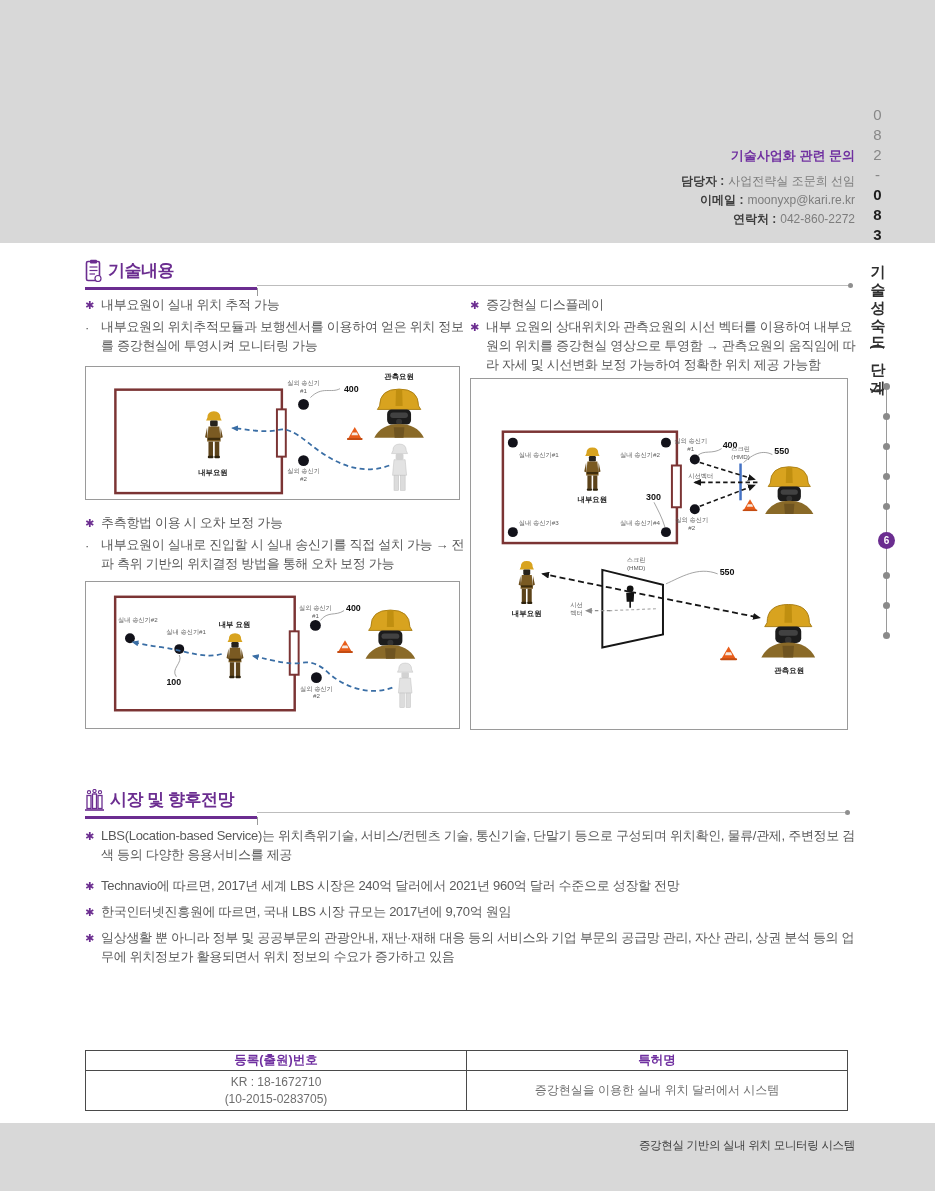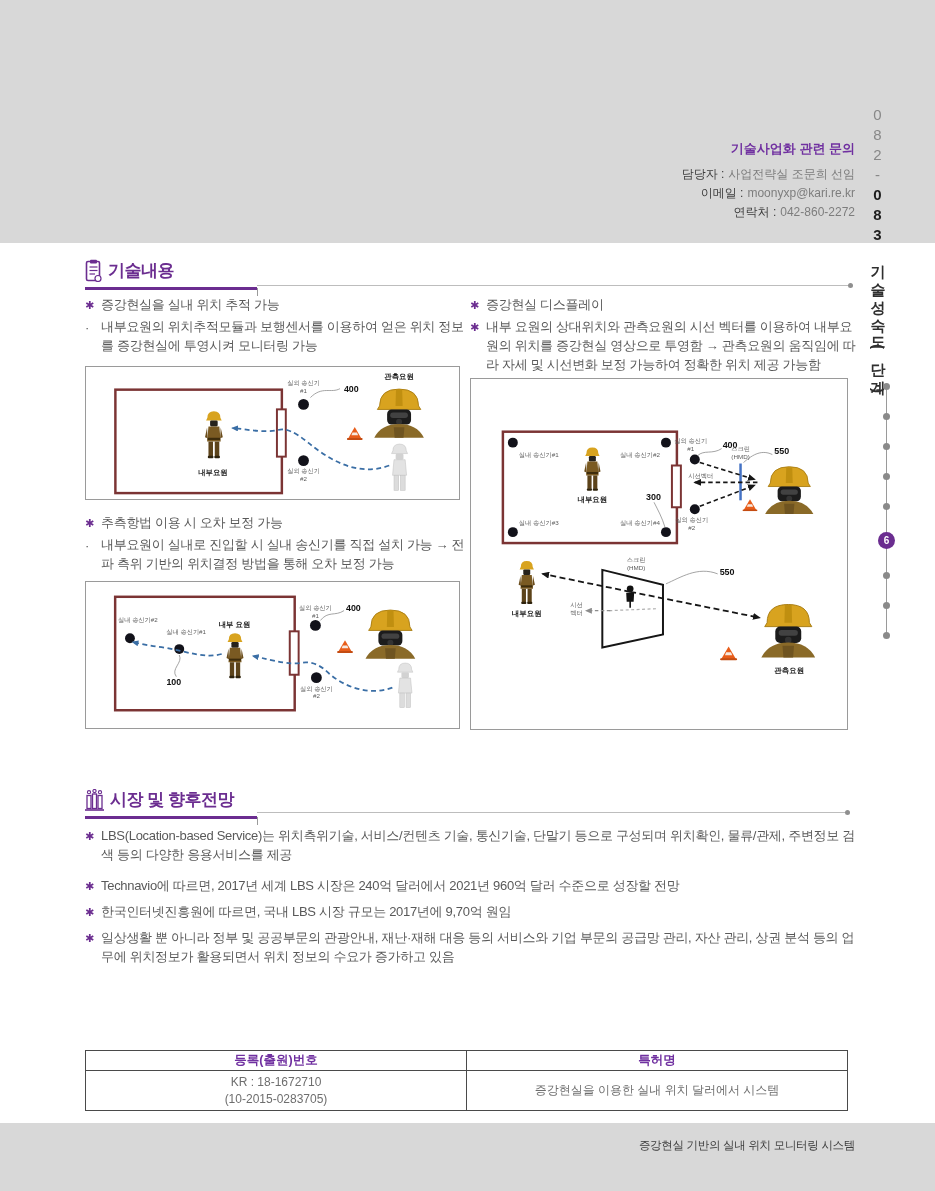--- a/index.html
+++ b/index.html
@@ -5,24 +5,24 @@
   * { margin:0; padding:0; box-sizing:border-box; }
   html,body { background:#e9e9e9; }
   body { font-family:"Liberation Sans","DejaVu Sans",sans-serif; }
   .page { position:relative; width:935px; height:1191px; background:#ffffff; margin:0 auto; overflow:hidden; }
 
   .band { position:absolute; left:0; width:935px; background:#d8d8d8; }
   .band.top { top:0; height:243px; }
   .band.bottom { top:1123px; height:68px; }
 
   
-  .contact { position:absolute; top:140px; right:80px; text-align:right;margin-left:48px; }
+  .contact { position:absolute; top:147px; right:80px; text-align:right;margin-left:48px; }
   .contact-title { color:#7030a0; font-weight:bold; font-size:13px; margin-bottom:7px; }
   .contact-row { font-size:12px; line-height:19px; color:#7d7d7d; }
-  .contact-row .lbl { color:#3d3d3d; font-weight:normal; margin-right:4px; }
+  .contact-row .lbl { color:#3d3d3d; font-weight:bold; margin-right:4px; }
 
   
   .page-no { position:absolute; top:106px; left:869px; writing-mode:vertical-rl; text-orientation:upright; font-size:15px; color:#888; letter-spacing:3px; line-height:16px; }
   .page-no .bold { color:#1d1d1d; font-weight:bold; }
 
   
   .sidebar-title { position:absolute; top:254px; left:868px; writing-mode:vertical-rl; text-orientation:mixed; font-size:15px; font-weight:600; color:#2f2f2f; letter-spacing:3px; }
   .step-line { position:absolute; left:886px; top:388px; width:1px; height:246px; background:#9a9a9a; }
   .step-dots { position:absolute; left:878px; top:383px; width:17px; height:256px; display:flex; flex-direction:column; justify-content:space-between; align-items:center; }
   .step-dot { width:7px; height:7px; border-radius:50%; background:#8a8a8a; }
@@ -144,21 +144,21 @@
     </svg>
     <span class="ttl">기술내용</span>
   </div>
   <div class="sec-underline" style="top:287px;"></div>
   <div class="sec-tick" style="top:288px; left:257px;"></div>
   <div class="sec-rule" style="top:285px; left:257px; width:591px;"></div>
   <div class="sec-rule-dot" style="top:283px; left:848px;"></div>
 
   <div class="bullet" style="top:295px; left:85px; width:380px;">
     <span class="mk">✱</span>
-    <span>증강현실을 실내 위치 추적 가능</span>
+    <span>내부요원이 실내 위치 추적 가능</span>
   </div>
   <div class="bullet" style="top:317px; left:85px; width:382px;">
     <span class="mk dot">·</span>
     <span>내부요원의 위치추적모듈과 보행센서를 이용하여 얻은 위치 정보를 증강현실에 투영시켜 모니터링 가능</span>
   </div>
 
   <div class="dg" style="top:366px; left:85px; width:375px; height:134px;">
     <svg viewBox="0 0 375 134">
       <defs>
         <marker id="arB1" markerWidth="7" markerHeight="6" refX="5.5" refY="3" orient="auto" markerUnits="userSpaceOnUse">

